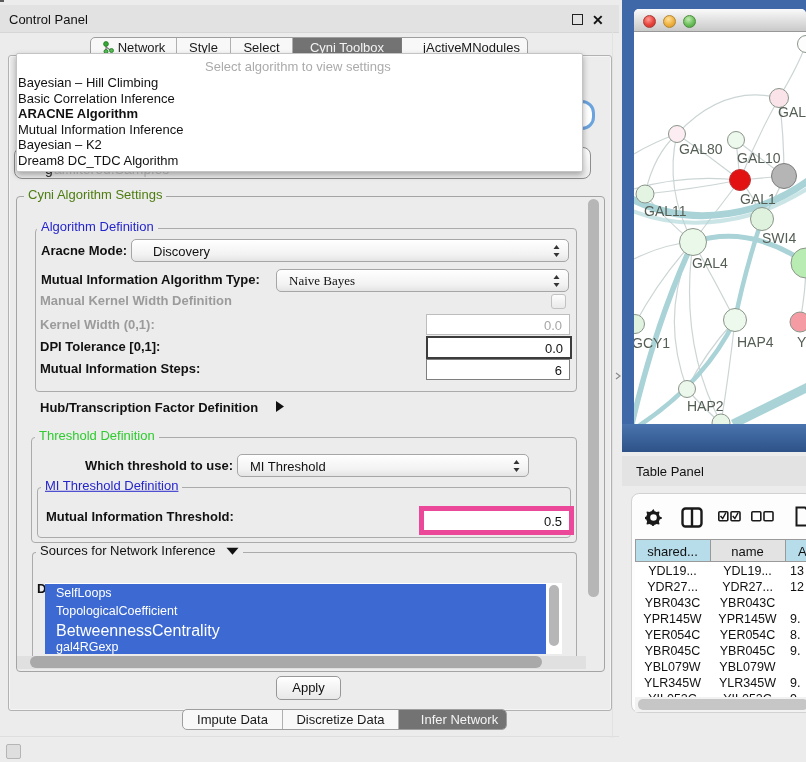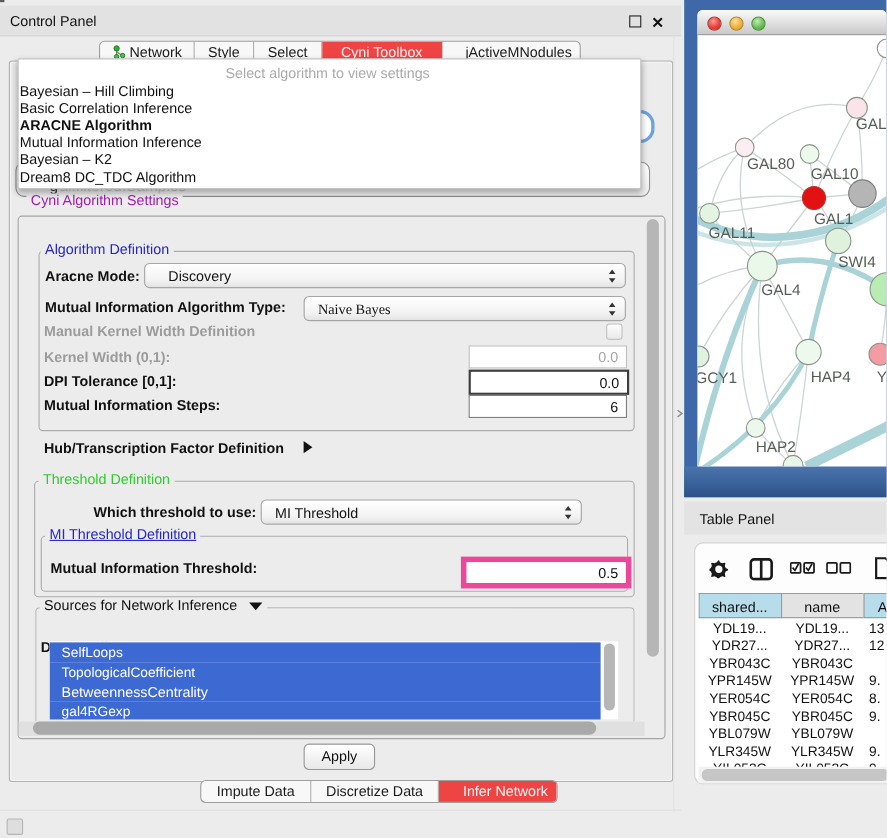--- a/index.html
+++ b/index.html
@@ -16,21 +16,21 @@
        background:linear-gradient(#ffffff,#f2f2f2 70%,#e4e4e4);}
 .combo .ct{position:absolute;left:12px;top:50%;transform:translateY(-50%);font-size:13px;color:#111;white-space:nowrap;}
 .carr{position:absolute;right:7px;top:50%;transform:translateY(-50%);width:9px;height:14px;}
 .field{position:absolute;background:#fff;font-size:13px;color:#111;}
 .field span{position:absolute;right:7px;top:50%;transform:translateY(-50%);}
 .seg{position:absolute;display:flex;border:1px solid #9e9e9e;border-radius:5px;
      background:#f8f8f8;overflow:hidden;}
 .seg div{box-sizing:border-box;font-size:13px;color:#1a1a1a;display:flex;align-items:center;justify-content:center;
          border-right:1px solid #b0b0b0;}
 .seg div:last-child{border-right:none;padding-left:14px;}
-.seg .sel{background:#ef4444;color:#f4f4f4;border-right-color:#7a7a7a;}
+.seg .sel{background:#737373;color:#f4f4f4;border-right-color:#7a7a7a;}
 </style>
 </head>
 <body>
 
 <div class="abs" style="left:0;top:0;width:4px;height:2px;background:#5a5a5a;"></div>
 
 <div class="abs" style="left:0;top:5px;width:619px;height:27px;background:#e2e2e2;border-bottom:1px solid #d6d6d6;"></div>
 <div class="lbl" style="left:9px;top:13px;">Control Panel</div>
 
 <div class="abs" style="left:572px;top:14px;width:9px;height:9px;border:1.8px solid #222;"></div>
@@ -53,21 +53,21 @@
 
 <div class="abs" style="left:8px;top:55px;width:602px;height:654px;border:1px solid #b2b2b2;border-radius:3px;box-shadow:inset 0 0 0 1px #f5f5f5;"></div>
 
 <div class="abs" style="left:480px;top:100px;width:109px;height:24px;border:3px solid #6ba3de;border-radius:13px;background:#fff;"></div>
 <div class="abs" style="left:14px;top:147px;width:575px;height:30px;border:1px solid #8e8e8e;border-radius:8px;background:linear-gradient(#fff,#ededed);">
   <span style="position:absolute;left:30px;top:13px;font-size:14px;color:#333;">g</span>
     <span style="position:absolute;left:39px;top:13px;font-size:14px;color:#c6c6c6;">al:filtered.Samples</span>
 </div>
 
 <div class="group" style="left:16px;top:196px;width:587px;height:474px;"></div>
-<div class="gtitle" style="left:24px;top:184px;color:#a21caf;">Cyni Algorithm Settings</div>
+<div class="gtitle" style="left:24px;top:196px;color:#4d7c0f;">Cyni Algorithm Settings</div>
 
 <div class="group" style="left:35px;top:228px;width:540px;height:162px;border-color:#ababab;"></div>
 <div class="gtitle" style="left:37px;top:228px;color:#2525cc;">Algorithm Definition</div>
 
 <div class="lbl bold" style="left:41px;top:244px;">Aracne Mode:</div>
 <div class="combo" style="left:131px;top:239px;width:436px;height:21px;">
   <span class="ct" style="left:21px;">Discovery</span>
   <svg class="carr" viewBox="0 0 9 14">
       <path d="M4.5 1 L7.5 5 L1.5 5 Z M4.5 13 L1.5 9 L7.5 9 Z" fill="#333"></path>
     </svg>
@@ -130,21 +130,21 @@
 
 <div class="lbl bold" style="left:37px;top:582px;">Data Attributes</div>
 
 <div class="abs" style="left:45px;top:583px;width:517px;height:71px;background:#fff;overflow:hidden;">
   <div class="abs" style="left:0;top:1px;width:501px;height:18px;background:#3c69d2;"></div>
   <div class="abs" style="left:0;top:19px;width:501px;height:18px;background:#3c69d2;"></div>
   <div class="abs" style="left:0;top:37px;width:501px;height:18px;background:#3c69d2;"></div>
   <div class="abs" style="left:0;top:55px;width:501px;height:18px;background:#3c69d2;"></div>
   <div class="lbl" style="left:11px;top:4px;color:#fff;font-size:12.5px;">SelfLoops</div>
   <div class="lbl" style="left:11px;top:22px;color:#fff;font-size:12.5px;">TopologicalCoefficient</div>
-  <div class="lbl" style="left:11px;top:40px;color:#fff;font-size:13px;">BetweennessCentrality</div>
+  <div class="lbl" style="left:11px;top:40px;color:#fff;font-size:16px;">BetweennessCentrality</div>
   <div class="lbl" style="left:11px;top:58px;color:#fff;font-size:12.5px;">gal4RGexp</div>
 
   <div class="abs" style="left:504px;top:2px;width:10px;height:61px;background:#b6b6b6;border-radius:5px;"></div>
 </div>
 
 <div class="abs" style="left:588px;top:199px;width:11px;height:398px;background:#b6b6b6;border-radius:6px;"></div>
 <div class="abs" style="left:17px;top:656px;width:569px;height:13px;background:#e0e0e0;"></div>
 <div class="abs" style="left:30px;top:656px;width:512px;height:12px;background:#a9a9a9;border-radius:6px;"></div>
 
 <div class="abs" style="left:276px;top:676px;width:63px;height:22px;border:1px solid #979797;border-radius:5px;background:linear-gradient(#ffffff,#e8e8e8);text-align:center;">

